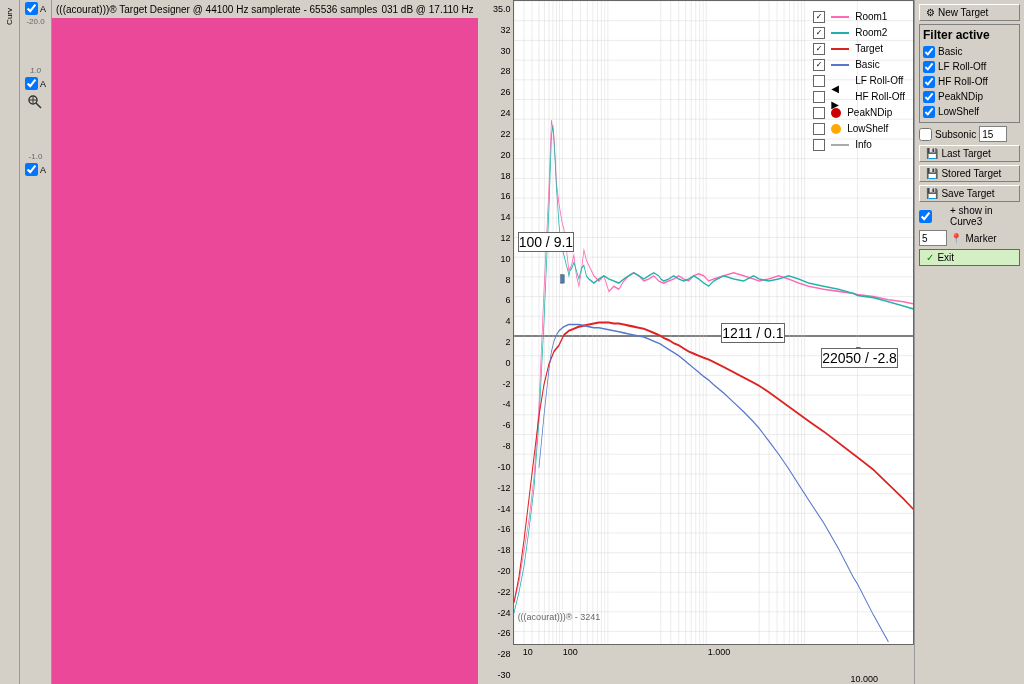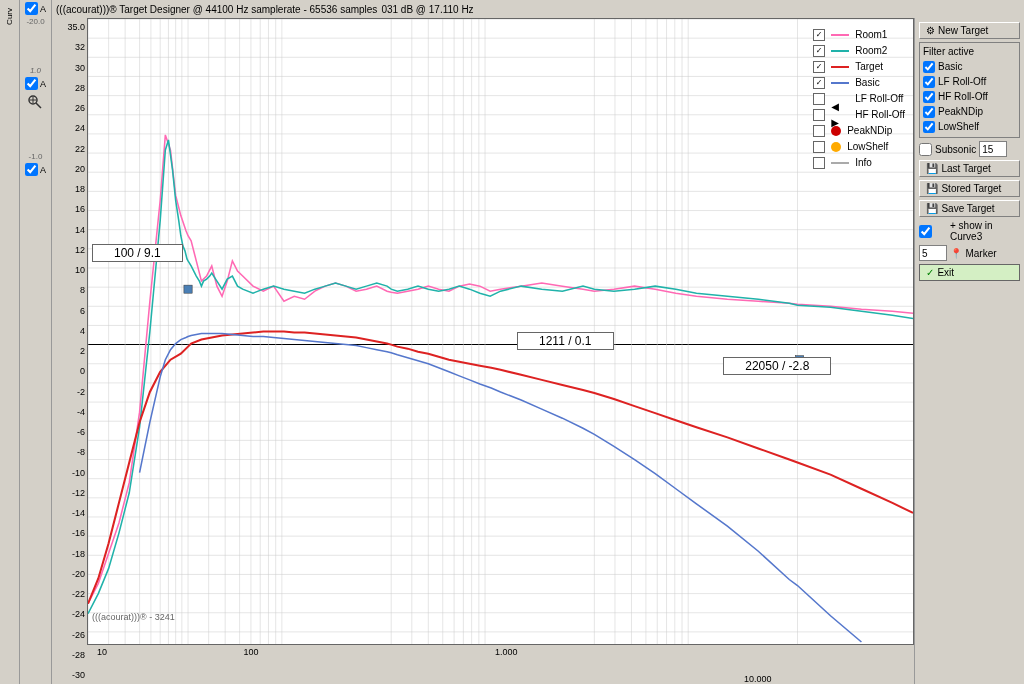--- a/index.html
+++ b/index.html
@@ -9,21 +9,21 @@
       background: #f0f0f0;
       width: 1024px;
       height: 684px;
       overflow: hidden;
       display: flex;
     }
 
     .main-area {
       flex: 1;
       display: flex;
-      flex-direction: column;
+      flex-direction: row;
       background: #ec4899;
     }
 
     .title-bar {
       background: #d4d0c8;
       height: 18px;
       display: flex;
       align-items: center;
       padding: 0 4px;
       font-size: 10px;
@@ -87,23 +87,23 @@
     }
 
     .filter-group {
       background: #d4d0c8;
       border: 1px solid #808080;
       padding: 3px;
       font-size: 10px;
     }
 
     .filter-title {
-      font-weight: normal;
+      font-weight: bold;
       margin-bottom: 2px;
-      font-size: 10px;
+      font-size: 12px;
     }
 
     .filter-item {
       display: flex;
       align-items: center;
       gap: 3px;
       line-height: 15px;
     }
 
     .filter-item input[type="checkbox"] {
@@ -134,22 +134,22 @@
       display: inline-flex;
       align-items: center;
       justify-content: center;
       font-size: 8px;
     }
 
     .tooltip-box {
       position: absolute;
       background: white;
       border: 1px solid #666;
-      padding: 1px 21px;
-      font-size: 12px;
+      padding: 1px 0;
+      font-size: 14px;
       white-space: nowrap;
     }
 
     svg.chart-svg {
       position: absolute;
       top: 0;
       left: 0;
       width: 100%;
       height: 100%;
     }

